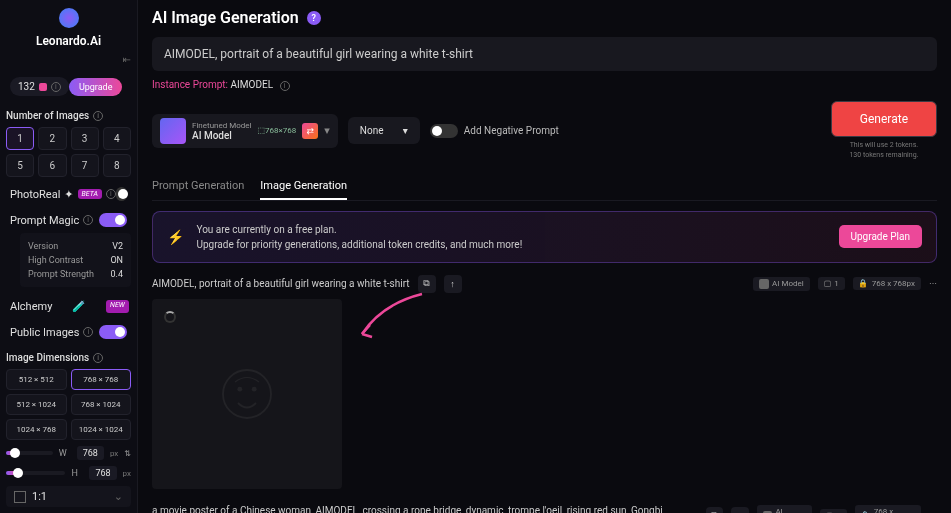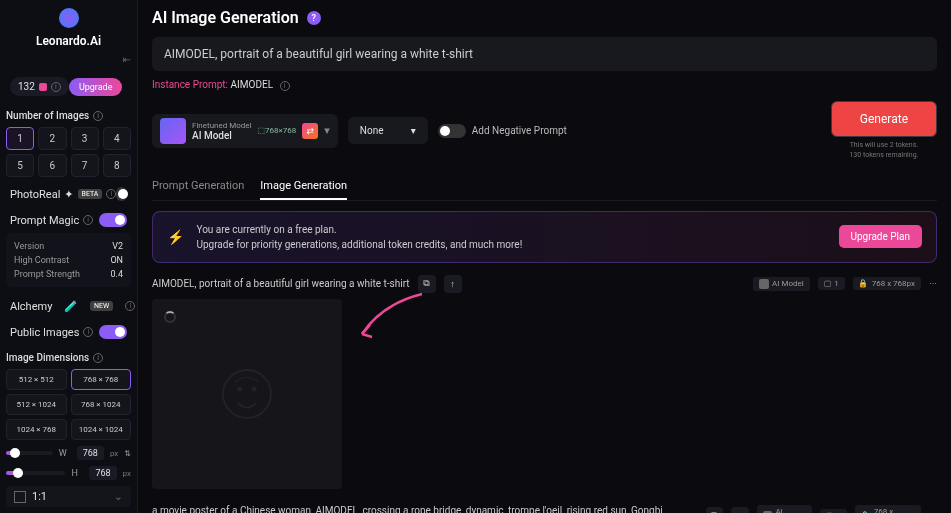--- a/index.html
+++ b/index.html
@@ -18,22 +18,22 @@
 .section-label { color:#ddd; font-size:10px; font-weight:500; margin:7px 0 6px; display:flex; align-items:center; gap:4px; }
 .info-icon { width:10px; height:10px; border:1px solid #666; border-radius:50%; display:inline-flex; align-items:center; justify-content:center; font-size:7px; color:#666; }
 .num-grid { display:grid; grid-template-columns:repeat(4,1fr); gap:4px; margin-bottom:4px; }
 .num-btn { background:#14141c; border:1px solid #22222c; color:#ccc; padding:5px 0; border-radius:4px; font-size:10px; cursor:pointer; text-align:center; }
 .num-btn.active { border-color:#8b5cf6; background:#1a1326; }
 .toggle-row { display:flex; align-items:center; justify-content:space-between; padding:6px 4px; }
 .toggle { width:28px; height:14px; background:#333; border-radius:7px; position:relative; cursor:pointer; }
 .toggle.on { background:#8b5cf6; }
 .toggle-knob { width:10px; height:10px; background:#fff; border-radius:50%; position:absolute; top:2px; left:2px; transition:left .15s; }
 .toggle.on .toggle-knob { left:16px; }
-.beta-badge { background:#404040; color:#fff; font-size:7px; padding:1px 4px; border-radius:3px; }
-.sub-panel { background:#12121a; border-radius:4px; padding:6px 8px; margin-bottom:6px; }
+.beta-badge { background:#a21caf; color:#fff; font-size:7px; padding:1px 4px; border-radius:3px;font-style:italic; }
+.sub-panel { background:#12121a; border-radius:4px; padding:6px 8px; margin-bottom:6px;margin-left:14px; }
 .sub-row { display:flex; justify-content:space-between; font-size:9px; color:#999; padding:2px 0; }
 .sub-row span:last-child { color:#ddd; }
 .dim-grid { display:grid; grid-template-columns:1fr 1fr; gap:4px; }
 .dim-btn { background:#14141c; border:1px solid #22222c; color:#ccc; padding:5px 4px; border-radius:4px; font-size:8px; cursor:pointer; text-align:center; }
 .dim-btn.active { border-color:#8b5cf6; }
 .slider-row { display:flex; align-items:center; gap:6px; margin:6px 0; }
 .slider { flex:1; height:4px; background:#1a1a22; border-radius:2px; position:relative; }
 .slider-fill { position:absolute; left:0; top:0; height:100%; background:linear-gradient(90deg,#8b5cf6,#ec4899); border-radius:2px; }
 .slider-thumb { position:absolute; top:-3px; width:10px; height:10px; background:#fff; border-radius:50%; margin-left:-5px; }
 .slider-label { font-size:9px; color:#999; width:12px; }
@@ -51,21 +51,21 @@
 .instance-row { font-size:10px; margin-bottom:10px; }
 .instance-label { color:#ec4899; }
 .instance-val { color:#ddd; }
 .ctrl-row { display:flex; align-items:center; gap:10px; margin-bottom:12px; }
 .model-chip { background:#18181f; border-radius:6px; padding:4px 8px; display:flex; align-items:center; gap:6px; }
 .model-av { width:26px; height:26px; border-radius:4px; background:linear-gradient(135deg,#6366f1,#a855f7); }
 .model-txt { display:flex; flex-direction:column; font-size:8px; color:#999; }
 .model-txt b { color:#ddd; font-size:10px; font-weight:500; }
 .dim-tag { color:#8b9; font-size:8px; }
 .swap-icon { width:16px; height:16px; background:linear-gradient(135deg,#ec4899,#f97316); border-radius:3px; display:flex; align-items:center; justify-content:center; color:#fff; font-size:9px; }
-.style-select { background:#18181f; border:none; color:#ddd; padding:8px 12px; border-radius:6px; font-size:10px; width:80px; display:flex; align-items:center; justify-content:space-between; cursor:pointer; }
+.style-select { background:#18181f; border:none; color:#ddd; padding:8px 12px; border-radius:6px; font-size:10px; width:72px; display:flex; align-items:center; justify-content:space-between; cursor:pointer; }
 .neg-row { display:flex; align-items:center; gap:6px; font-size:10px; color:#bbb; }
 .gen-col { margin-left:auto; text-align:center; }
 .gen-btn { background:#ef4444; border:1px solid #3a3a44; color:#fff; padding:10px 28px; border-radius:6px; font-size:12px; cursor:pointer; margin-bottom:4px; }
 .gen-meta { font-size:7px; color:#777; line-height:1.4; }
 .tabs { display:flex; gap:16px; border-bottom:1px solid #1a1a22; margin-bottom:10px; }
 .tab { padding:6px 0; font-size:11px; color:#888; cursor:pointer; }
 .tab.active { color:#fff; border-bottom:2px solid #fff; }
 .banner { background:linear-gradient(90deg,rgba(139,92,246,0.12),rgba(236,72,153,0.08)); border:1px solid rgba(139,92,246,0.35); border-radius:8px; padding:10px 14px; display:flex; align-items:center; gap:12px; margin-bottom:12px; }
 .bolt { color:#facc15; font-size:14px; }
 .banner-txt { flex:1; font-size:10px; color:#ccc; line-height:1.5; }
@@ -148,21 +148,21 @@
         <span>High Contrast</span>
         <span>ON</span>
       </div>
     <div class="sub-row">
         <span>Prompt Strength</span>
         <span>0.4</span>
       </div>
   </div>
 
   <div class="toggle-row">
-    <span style="display:flex;align-items:center;gap:12px">
+    <span style="display:flex;gap:20px">
       <span>Alchemy</span>
       <span>🧪</span>
       <span class="beta-badge">NEW</span>
       <span class="info-icon">i</span>
     </span>
     <div class="toggle">
         <div class="toggle-knob"></div>
       </div>
   </div>
 

